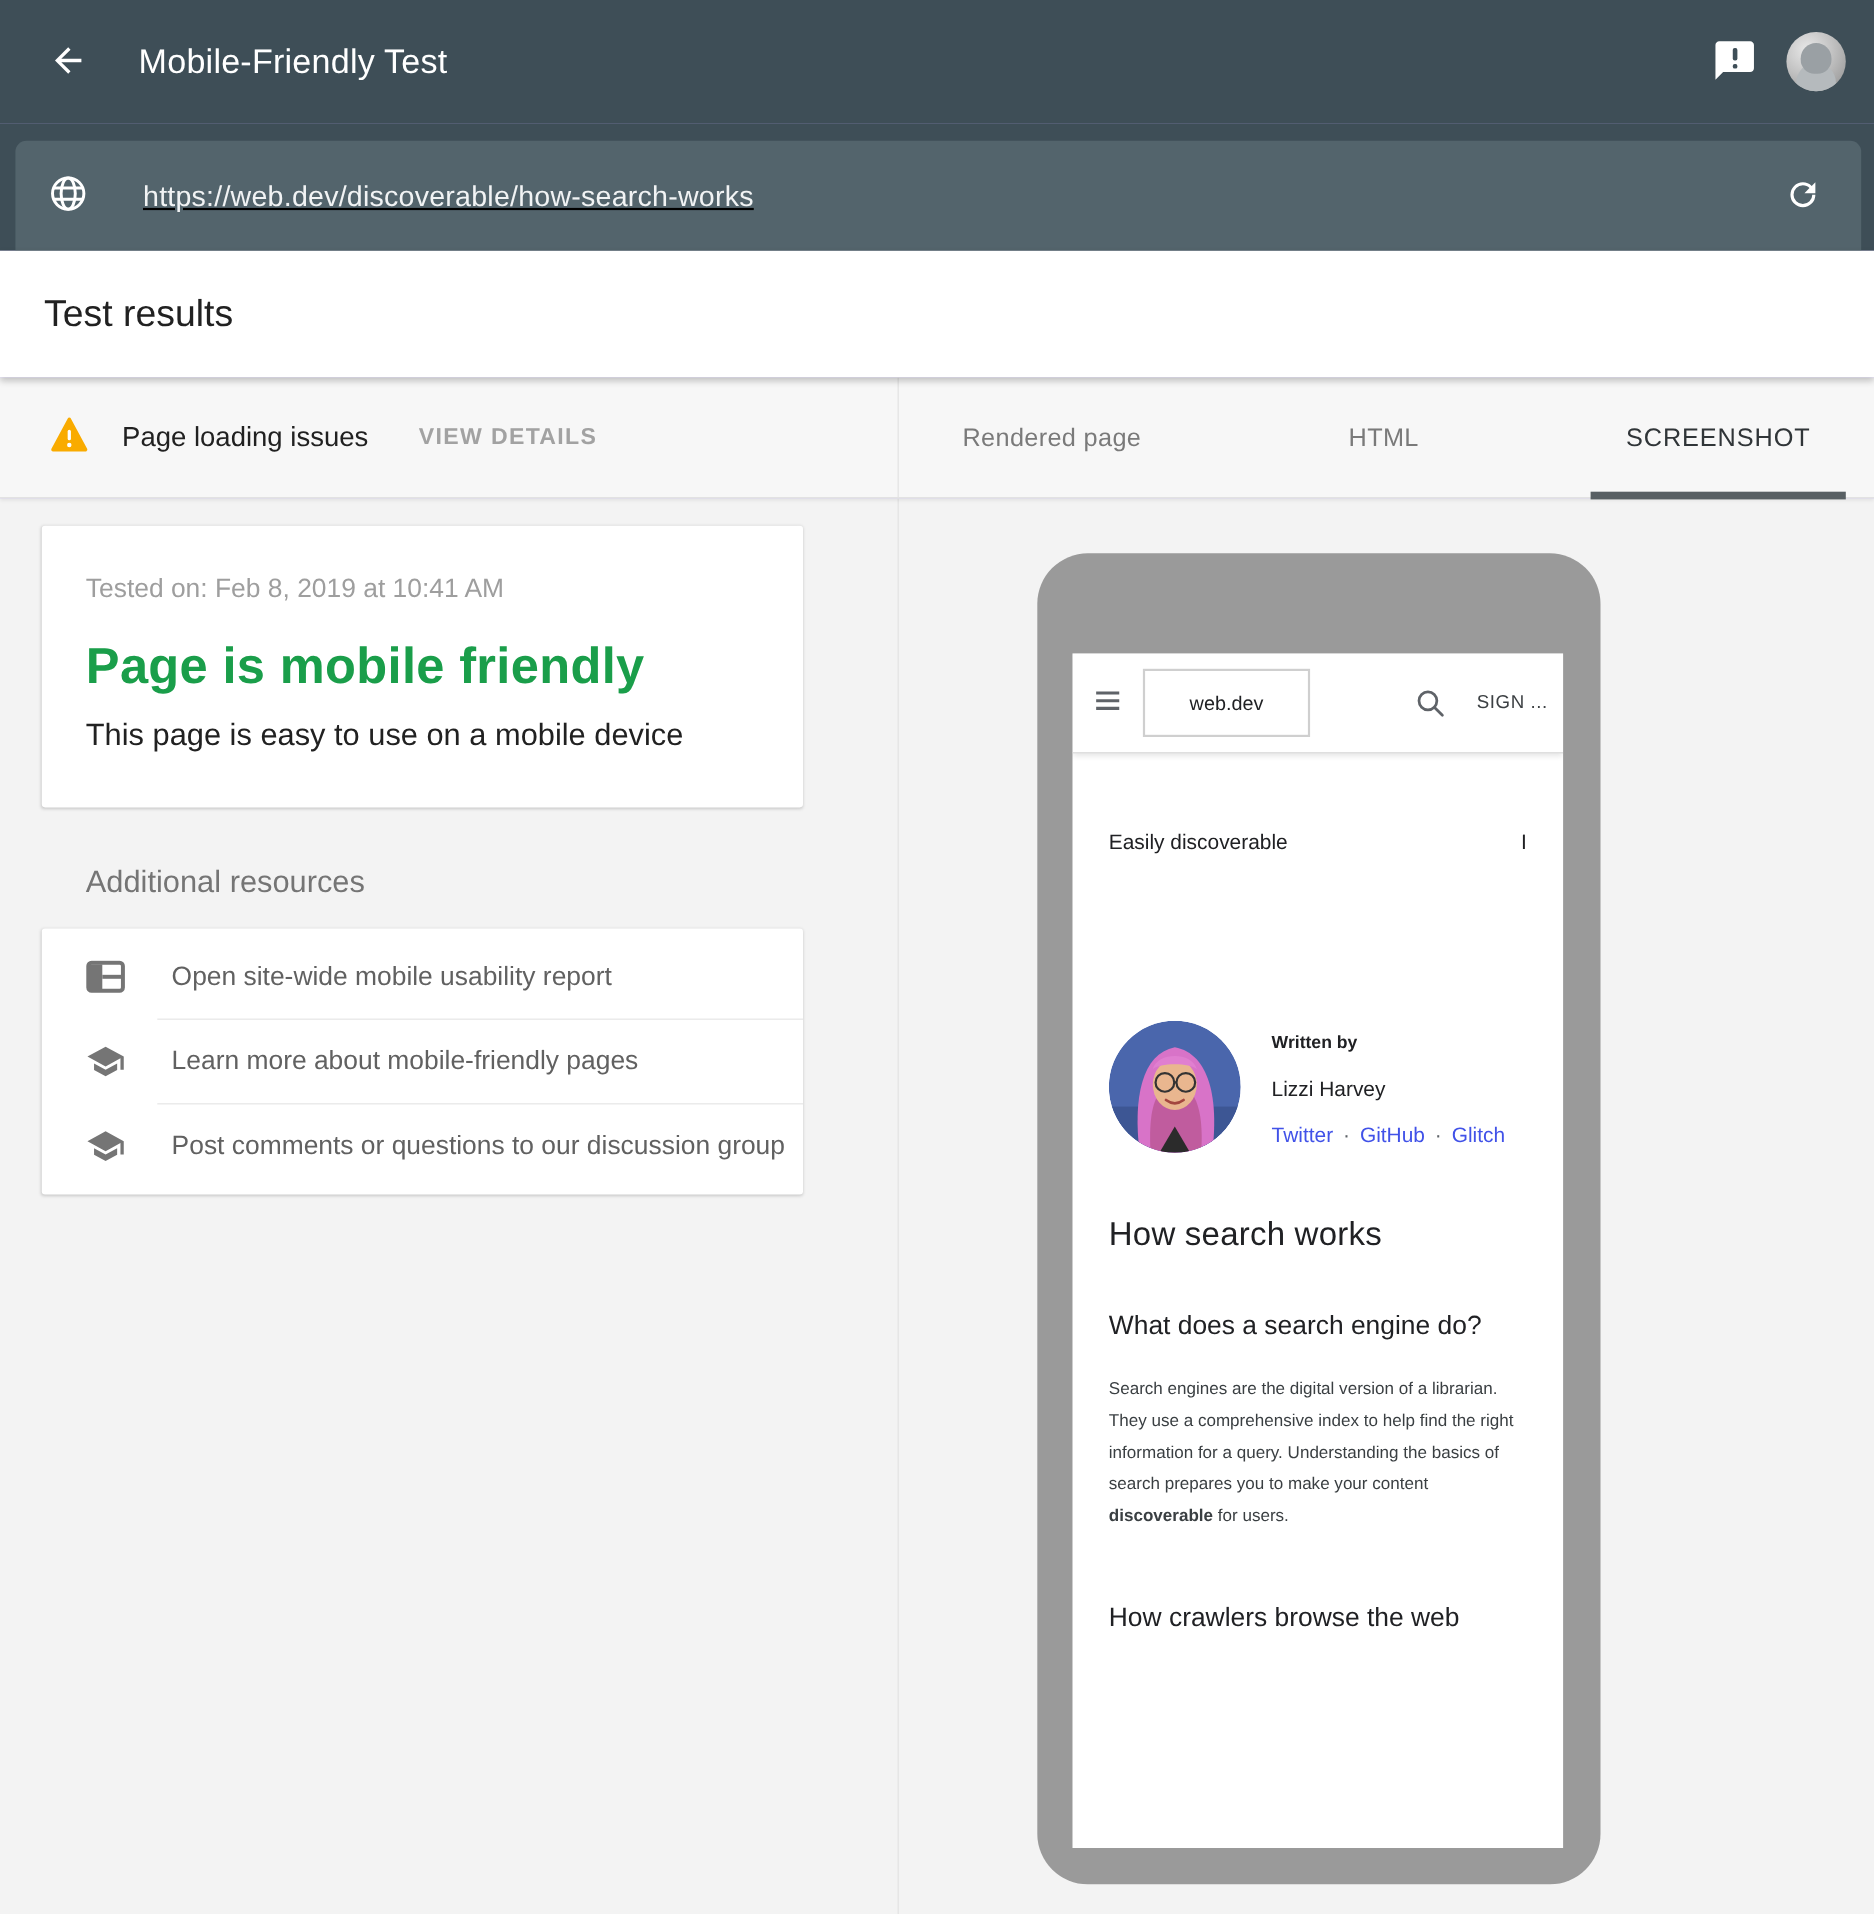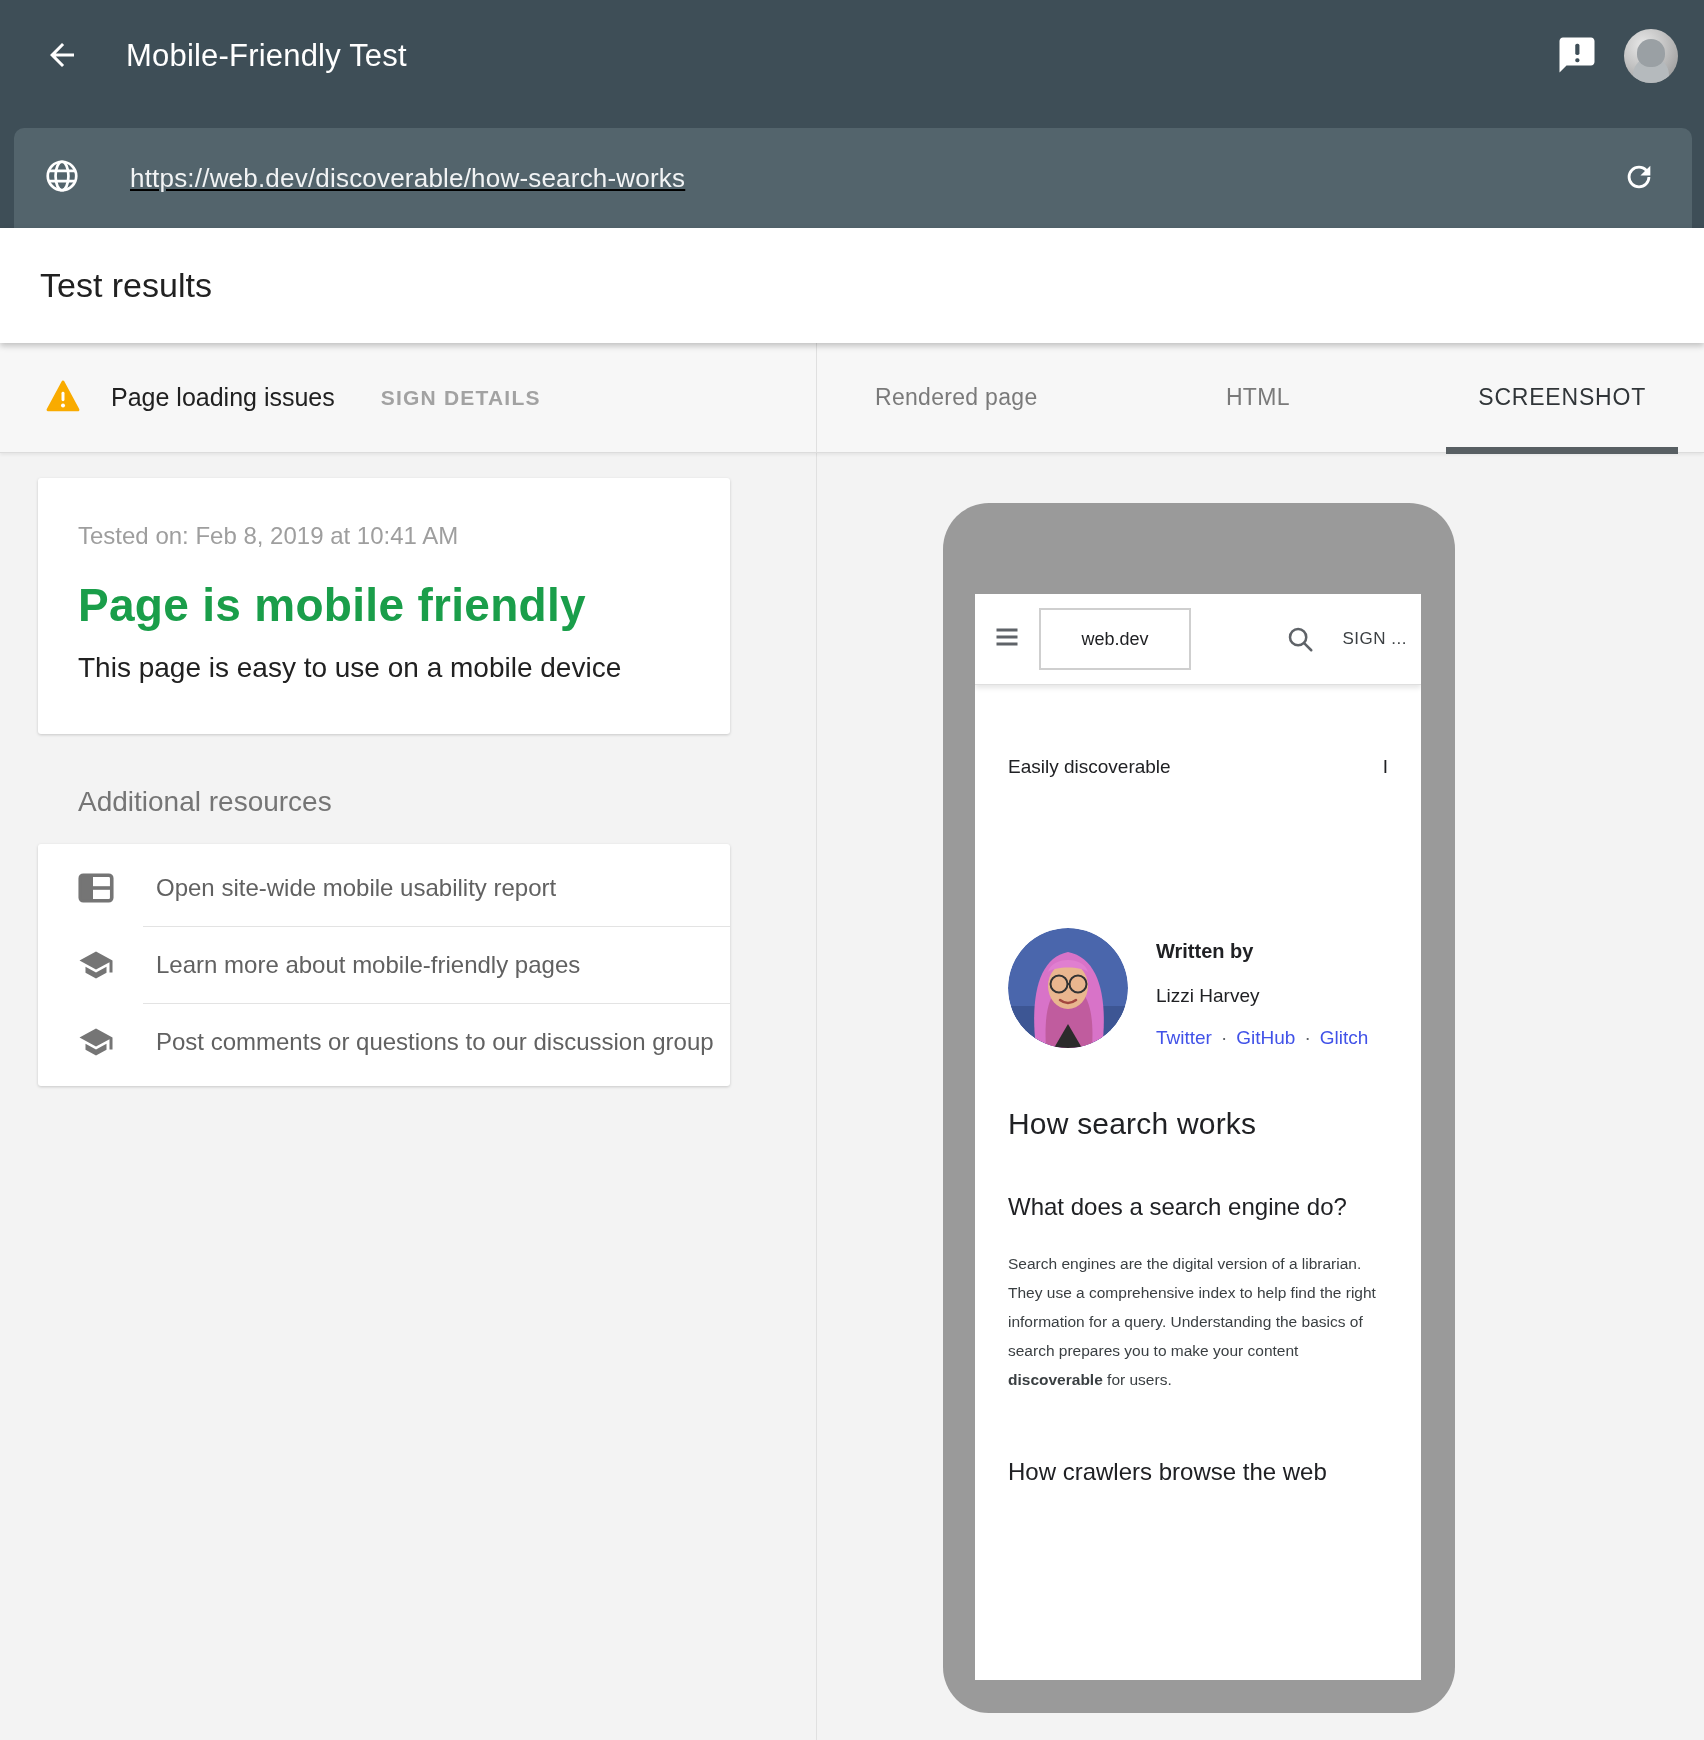--- a/index.html
+++ b/index.html
@@ -87,21 +87,21 @@
     display:flex; align-items:center; justify-content:center;
     font-size:18px; color:#202124;
   }
   .m-search{ margin-left:auto; display:flex; }
   .m-signin{ font-size:17px; color:#3c4043; margin-left:28px; letter-spacing:.5px; white-space:nowrap; }
   .m-article{ padding:0 33px; }
   .m-breadcrumb-row{ margin-top:72px; display:flex; justify-content:space-between; font-size:19px; color:#202124; }
   .m-author{ margin-top:150px; display:flex; }
   .m-avatar{ width:120px; height:120px; border-radius:50%; overflow:hidden; flex:none; }
   .m-author-meta{ margin-left:28px; padding-top:12px; }
-  .m-written-by{ font-size:20px; font-weight:700; color:#202124; }
+  .m-written-by{ font-size:16px; font-weight:700; color:#202124; }
   .m-author-name{ font-size:19px; color:#202124; margin-top:22px; }
   .m-links{ font-size:19px; margin-top:20px; }
   .m-link{ color:#4152e8; cursor:pointer; }
   .m-link-sep{ color:#5f6368; margin:0 9px; }
   .m-h1{ font-size:30px; font-weight:400; color:#202124; margin-top:58px; letter-spacing:.2px; }
   .m-h2{ font-size:24px; font-weight:400; color:#202124; margin-top:52px; }
   .m-p{ font-size:15.5px; line-height:29px; color:#3a3f42; margin-top:28px; }
   .m-p b{ font-weight:700; }
 </style>
 </head>
@@ -158,21 +158,21 @@
   <div class="band">
     <div class="band-left">
       <span>
         <svg width="36" height="34" viewBox="0 0 34 32">
             <path d="M3 29 L17 3 L31 29 Z" fill="#f9ab00" stroke="#f9ab00" stroke-width="3" stroke-linejoin="round"></path>
             <rect x="15.6" y="12" width="2.8" height="9" rx="1.4" fill="#fff"></rect>
             <circle cx="17" cy="25" r="1.9" fill="#fff"></circle>
           </svg>
       </span>
       <span class="warn-label">Page loading issues</span>
-      <button class="view-details">SIGN DETAILS</button>
+      <button class="view-details">VIEW DETAILS</button>
     </div>
     <div class="tabs">
       <button class="tab">Rendered page</button>
       <button class="tab">HTML</button>
       <button class="tab active">
         <span>SCREENSHOT</span>
         <span class="tab-indicator"></span>
       </button>
     </div>
   </div>

